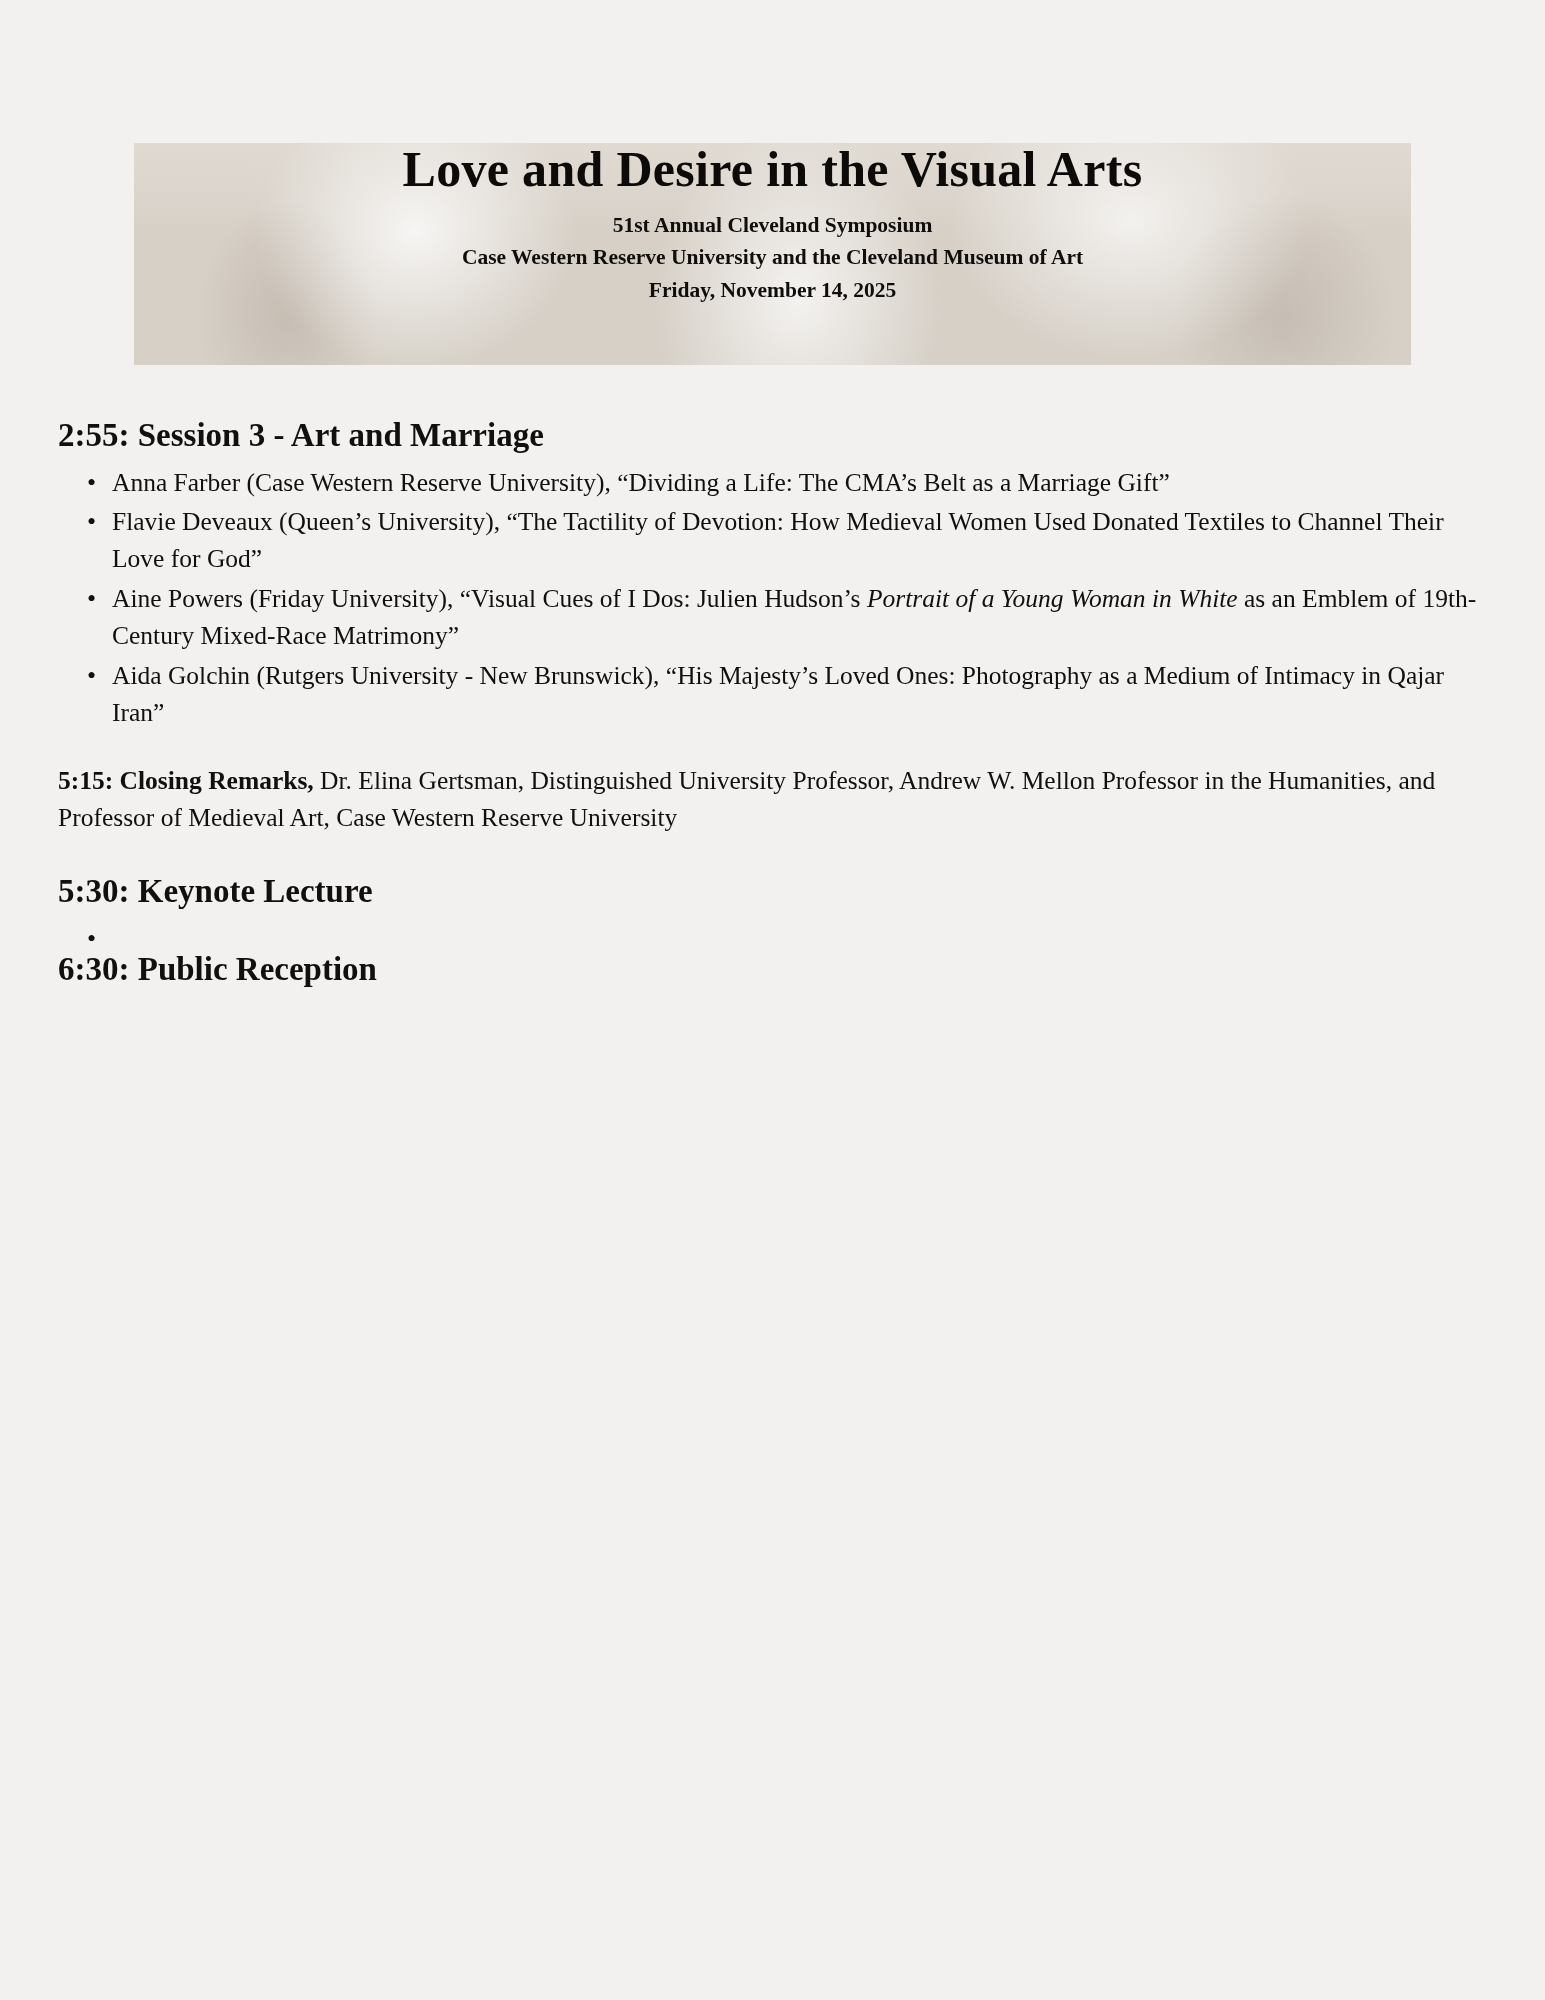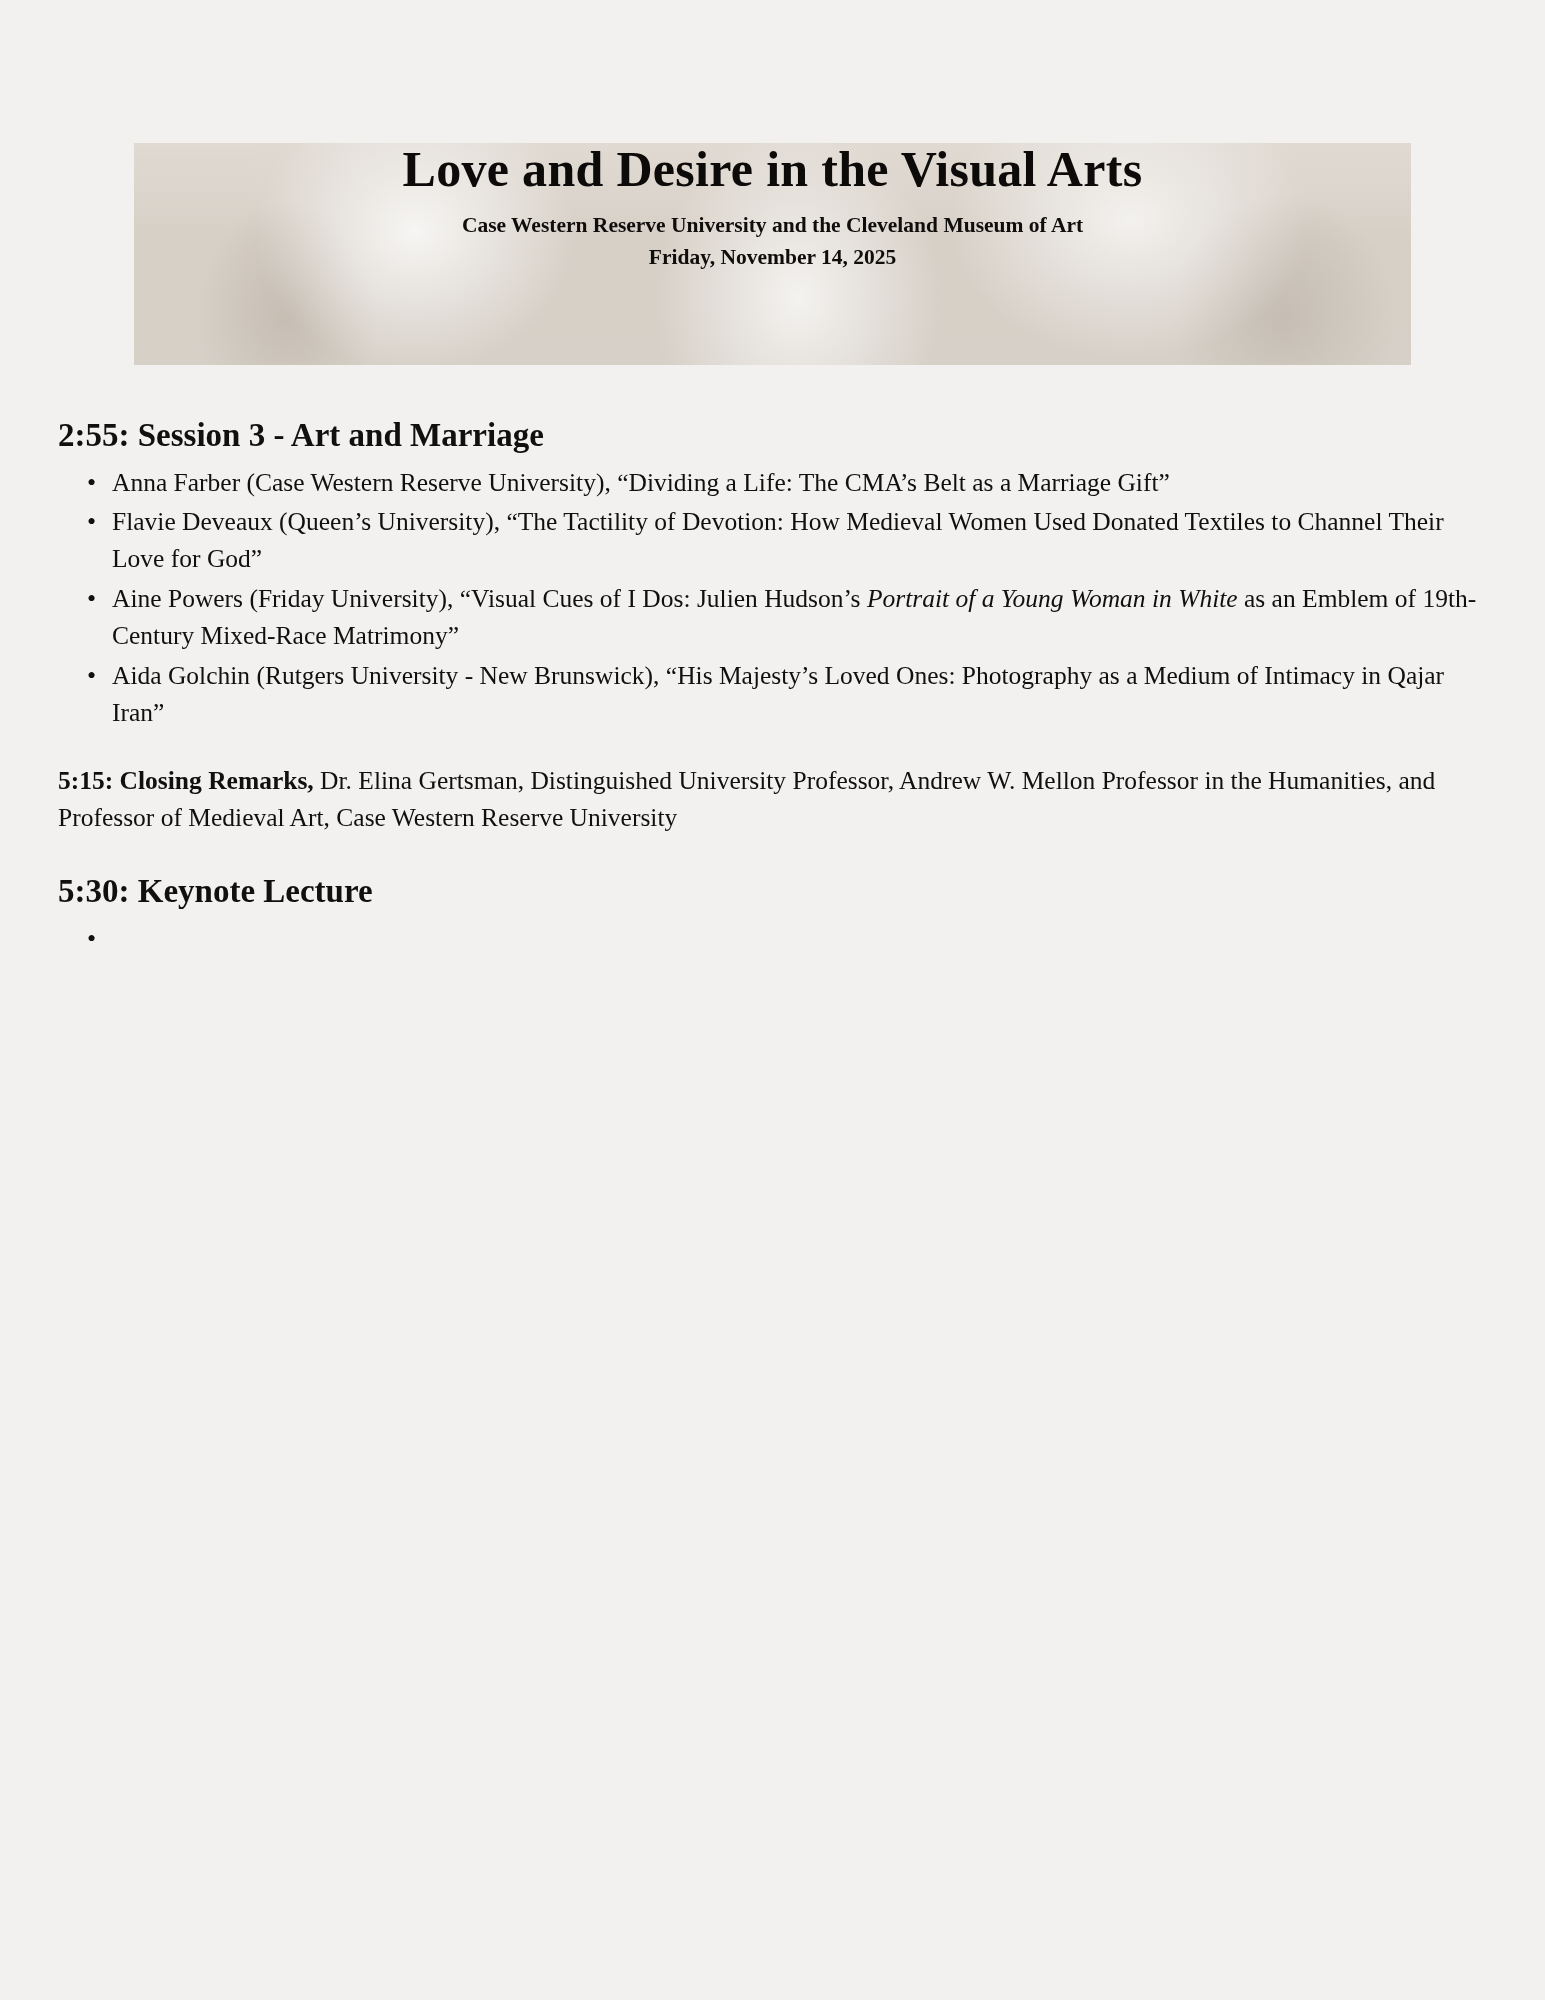--- a/index.html
+++ b/index.html
@@ -107,20 +107,21 @@
 <body>
 
 <div class="page">
 
   <div class="banner">
     <div class="banner-art"></div>
     <div class="banner-veil"></div>
     <div class="banner-text">
       <div class="banner-title">Love and Desire in the Visual Arts</div>
       <div class="banner-sub">
+        <div>51st Annual Cleveland Symposium</div>
         <div>Case Western Reserve University and the Cleveland Museum of Art</div>
         <div>Friday, November 14, 2025</div>
       </div>
     </div>
   </div>
 
   <div class="content">
 
     <div class="block">
       <div class="heading">2:55: Session 3 - Art and Marriage</div>
@@ -151,15 +152,18 @@
 
     <div class="block">
       <div class="heading">5:30: Keynote Lecture</div>
       <ul class="talks">
         <li>
           <span class="bullet">•</span>
         </li>
       </ul>
     </div>
 
+    <div class="block">
+      <div class="heading">6:30: Public Reception</div>
+    </div>
 
   </div>
 </div>
 
 </body></html>

